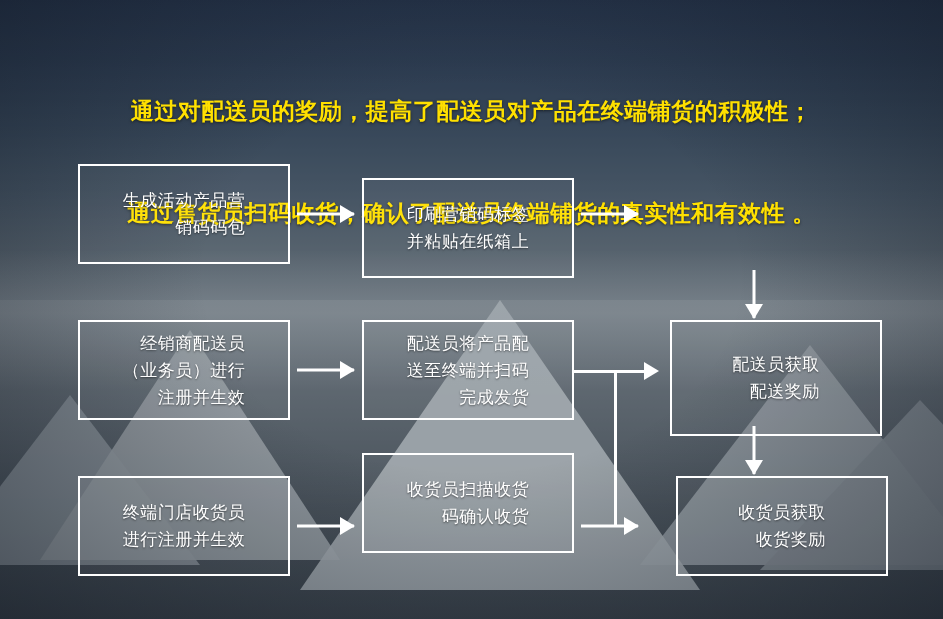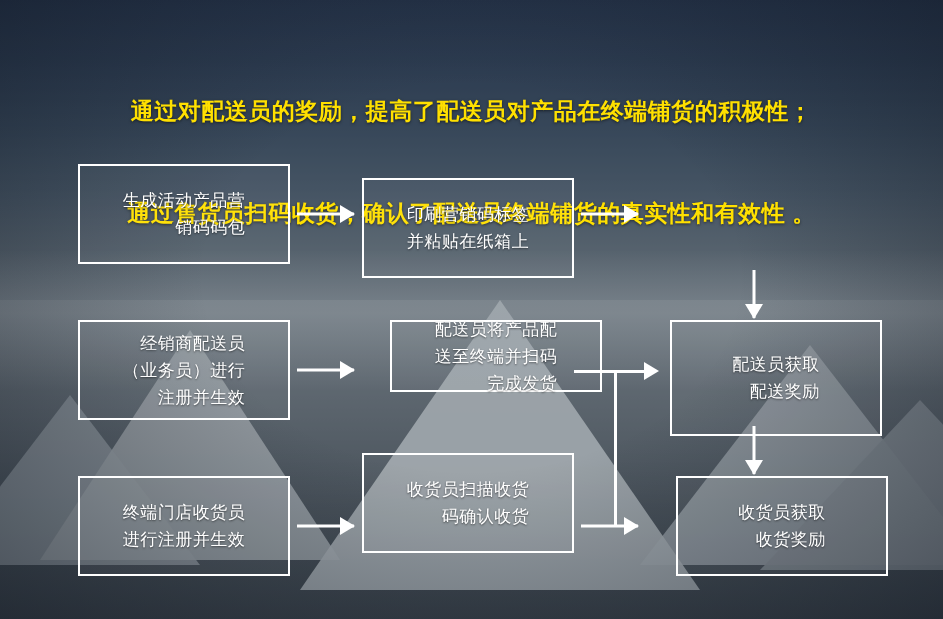--- a/index.html
+++ b/index.html
@@ -156,21 +156,21 @@
 
   <div class="node" style="left:78px;  top:320px; width:212px; height:100px;">经销商配送员
 （业务员）进行
 注册并生效</div>
 
   <div class="arrow-h" style="left:297px; top:361px; width:57px; height:18px;">
     <span class="shaft"></span>
       <span class="head"></span>
   </div>
 
-  <div class="node" style="left:362px; top:320px; width:212px; height:72px;margin-left:28px;">配送员将产品配
+  <div class="node" style="left:362px; top:320px; width:212px; height:100px;">配送员将产品配
 送至终端并扫码
 完成发货</div>
 
   <div class="elbow" style="left:574px; top:320px; width:80px; height:230px;">
     <span class="seg" style="left:0; top:50px; width:43px; height:3px;"></span>
     <span class="seg" style="left:40px; top:50px; width:3px; height:155px;"></span>
     <span class="seg" style="left:40px; top:50px; width:34px; height:3px;"></span>
     <span class="seg" style="width:0;height:0;left:70px;top:42px;border-style:solid;border-width:9px 0 9px 15px;border-color:transparent transparent transparent #ffffff;background:none;"></span>
   </div>
 

